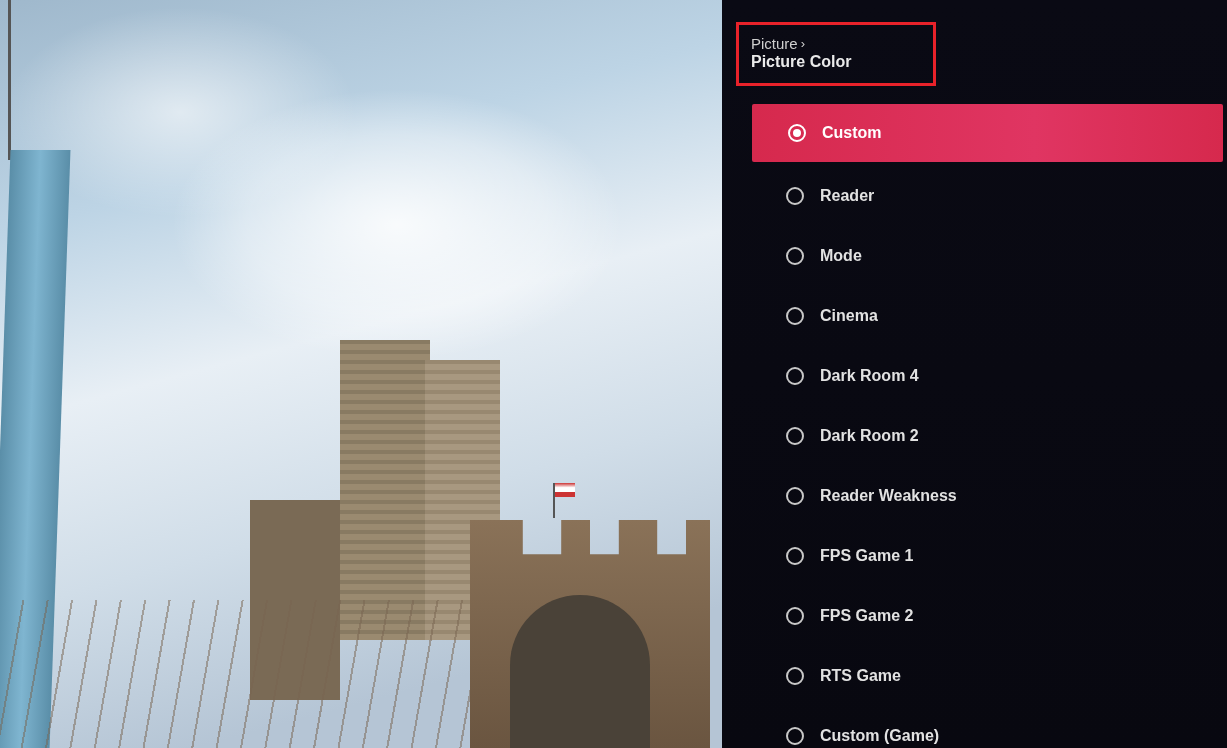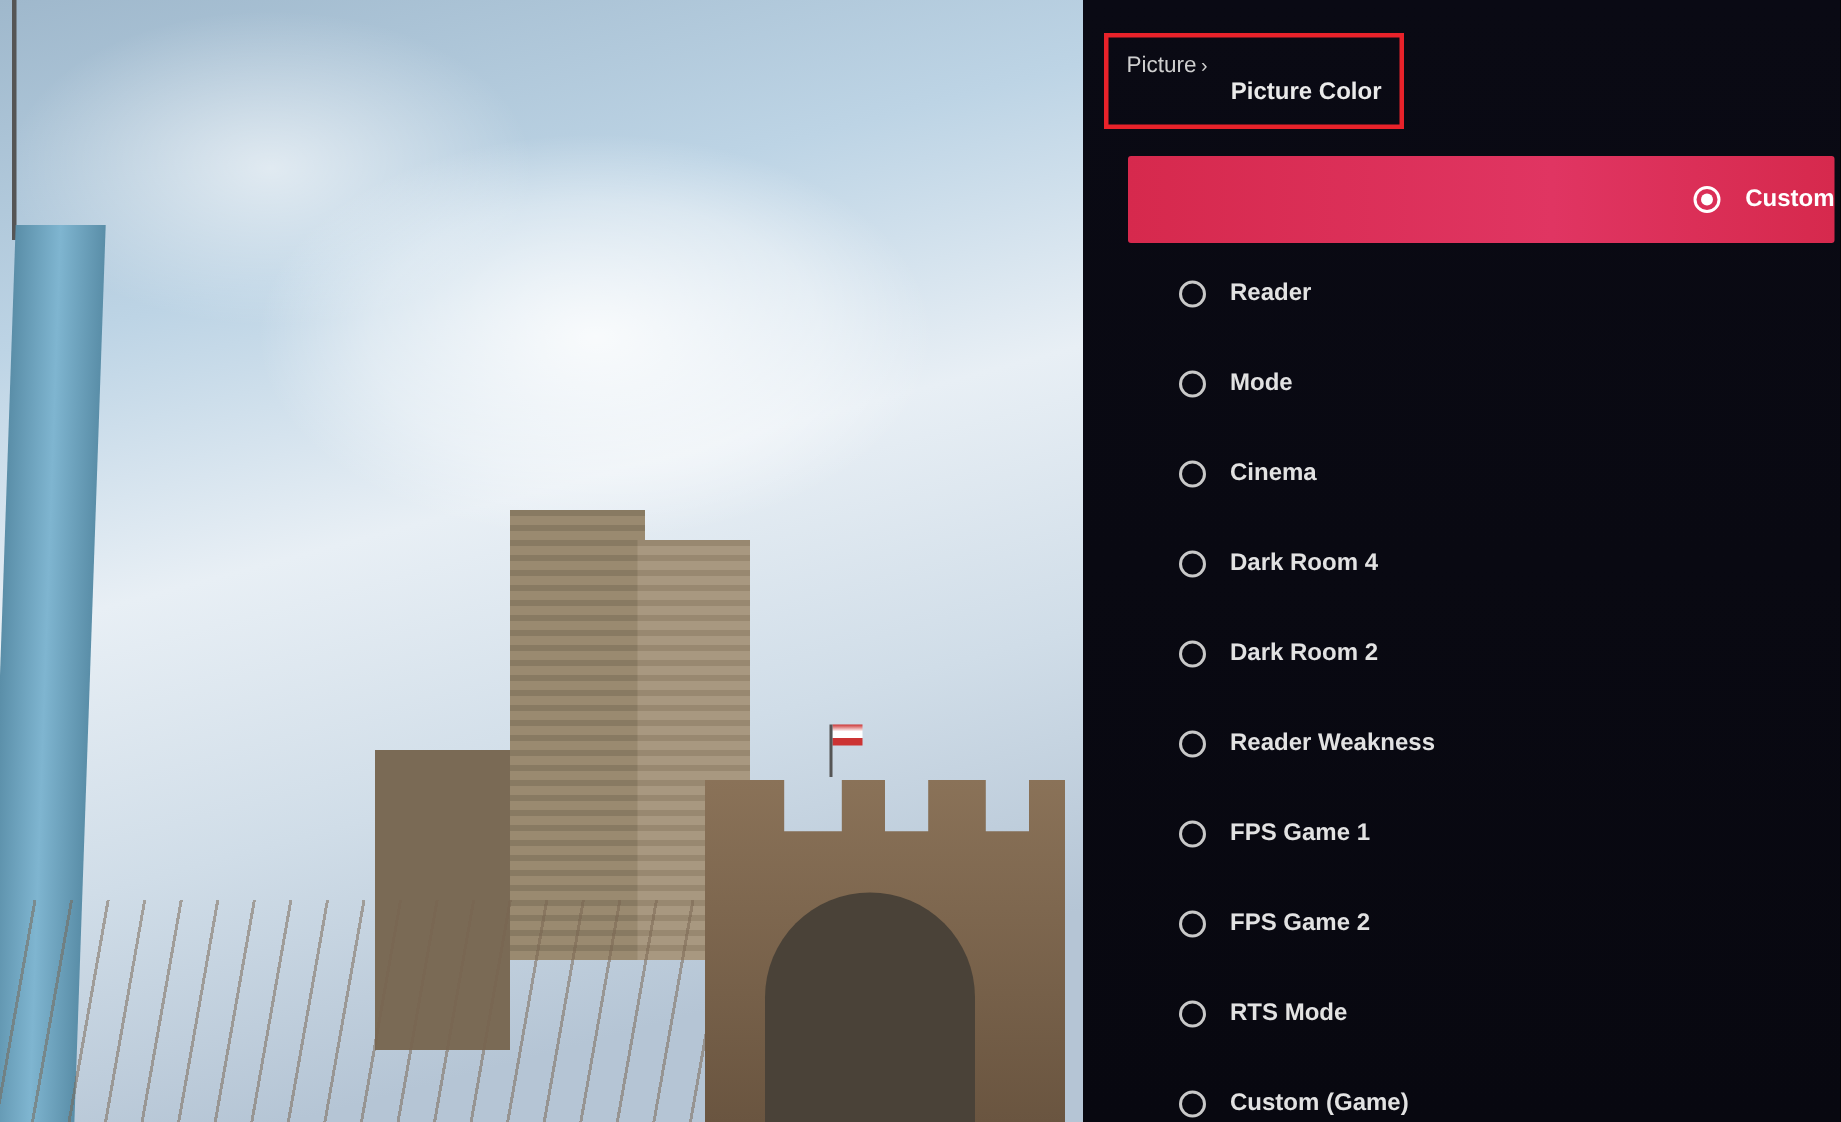--- a/index.html
+++ b/index.html
@@ -130,21 +130,20 @@
       color: #ddd;
       display: flex;
       flex-direction: column;
       padding-top: 22px;
     }
     .breadcrumb-box {
       margin-left: 14px;
       width: 200px;
       padding: 10px 12px 12px 12px;
       border: 3px solid #e8222a;
-      text-align: right;
     }
     .breadcrumb-line {
       font-size: 15px;
       color: #cfcfcf;
       font-weight: 400;
       display:flex;
       align-items:center;
       gap:3px;
     }
     .breadcrumb-title {
@@ -174,24 +173,23 @@
       padding-left: 64px;
       color: #e2e2e2;
       font-size: 16px;
       font-weight: 600;
       cursor: pointer;
     }
     .option-row.selected {
       background: linear-gradient(90deg, #d6294d 0%, #e03562 60%, #d6294d 100%);
       height: 58px;
       margin: 2px 4px 4px 30px;
-      padding-left: 4px;
+      padding-left: 36px;
       border-radius: 2px;
       color: #fff;
-      justify-content: flex-end;
     }
     .radio {
       width: 18px;
       height: 18px;
       border: 2.5px solid #c8c8c8;
       border-radius: 50%;
       flex-shrink: 0;
       position: relative;
     }
     .option-row.selected .radio {
@@ -265,21 +263,21 @@
       <div class="option-row">
         <span class="radio"></span>
         <span>FPS Game 1</span>
       </div>
       <div class="option-row">
         <span class="radio"></span>
         <span>FPS Game 2</span>
       </div>
       <div class="option-row">
         <span class="radio"></span>
-        <span>RTS Mode</span>
+        <span>RTS Game</span>
       </div>
       <div class="option-row">
         <span class="radio"></span>
         <span>Custom (Game)</span>
       </div>
     </div>
   </div>
 </div>
 
 </body></html>

